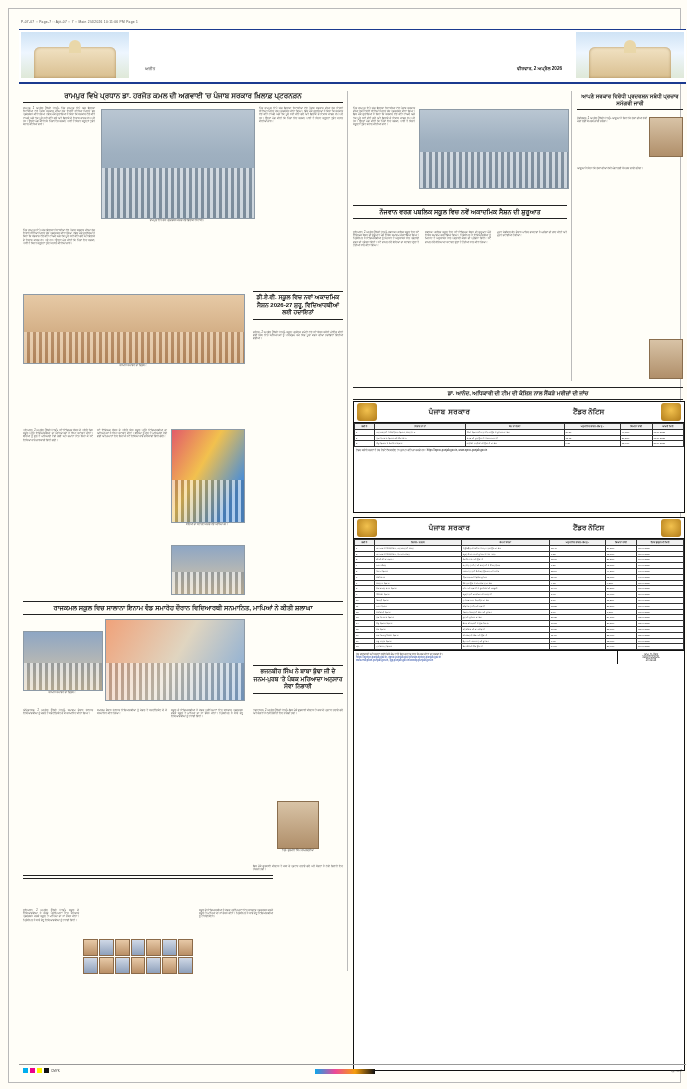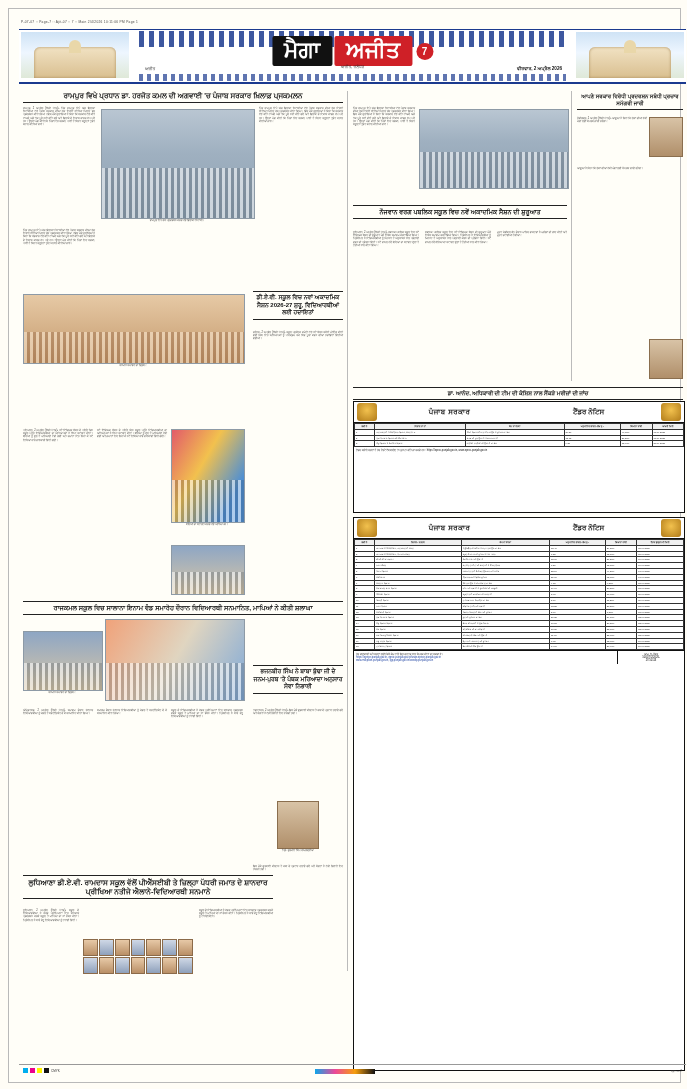--- a/index.html
+++ b/index.html
@@ -79,36 +79,26 @@
 
     <div class="slug">P-07-07 :: Page-7 :: Ajit-07 :: 7 :: Main    2/4/2026    10:11:06  PM    Page 1</div>
 
     <div class="masthead">
       <div class="mh-left">
           <div class="bldg"></div>
         </div>
       <div class="mh-right">
           <div class="bldg"></div>
         </div>
-      <div class="mh-mid">
-        <div class="ribbon"></div>
-        <div class="ribbon2"></div>
-        <div class="title-black">
-          <span class="t-mega">ਮੈਗਾ</span>
-          <span class="t-ajit">ਅਜੀਤ</span>
-          <span class="pagecircle">7</span>
-        </div>
-        <div class="mh-sub">ਅਜੀਤ, ਜਲੰਧਰ</div>
-      </div>
       <div class="mh-edition">ਅਜੀਤ</div>
       <div class="mh-date">ਵੀਰਵਾਰ, 2 ਅਪ੍ਰੈਲ 2026</div>
     </div>
 
     <div class="col" style="left:14px;top:82px;width:320px;">
-      <div class="hl" style="font-size:7.2px;line-height:9px;">ਰਾਮਪੁਰ ਵਿਖੇ ਪ੍ਰਧਾਨ ਡਾ. ਹਰਜੋਤ ਕਮਲ ਦੀ ਅਗਵਾਈ 'ਚ ਪੰਜਾਬ ਸਰਕਾਰ ਖ਼ਿਲਾਫ਼ ਪ੍ਜਕਮਲ਼ਨ</div>
+      <div class="hl" style="font-size:7.2px;line-height:9px;">ਰਾਮਪੁਰ ਵਿਖੇ ਪ੍ਰਧਾਨ ਡਾ. ਹਰਜੋਤ ਕਮਲ ਦੀ ਅਗਵਾਈ 'ਚ ਪੰਜਾਬ ਸਰਕਾਰ ਖ਼ਿਲਾਫ਼ ਪ੍ਟਰਨਰ਼ਨ</div>
       <div class="rule" style="margin-top:2px;"></div>
     </div>
 
     <div class="col micro" style="left:14px;top:98px;width:72px;height:160px;">
       <span>ਰਾਮਪੁਰ, 2 ਅਪ੍ਰੈਲ (ਨਿੱਜੀ ਪੱਤਰ)-</span>
       <span>ਪਿੰਡ ਰਾਮਪੁਰ ਵਿਖੇ ਅੱਜ ਇਲਾਕਾ ਨਿਵਾਸੀਆਂ ਵੱਲੋਂ ਪੰਜਾਬ ਸਰਕਾਰ ਦੀਆਂ ਲੋਕ ਵਿਰੋਧੀ ਨੀਤੀਆਂ ਖ਼ਿਲਾਫ਼ ਰੋਸ ਪ੍ਰਦਰਸ਼ਨ ਕੀਤਾ ਗਿਆ। ਇਸ ਮੌਕੇ ਬੁਲਾਰਿਆਂ ਨੇ ਕਿਹਾ ਕਿ ਸਰਕਾਰ ਵੱਲੋਂ ਕੀਤੇ ਵਾਅਦੇ ਅਜੇ ਤੱਕ ਪੂਰੇ ਨਹੀਂ ਕੀਤੇ ਗਏ ਅਤੇ ਇਲਾਕੇ ਦੇ ਵਿਕਾਸ ਕਾਰਜ ਠੱਪ ਪਏ ਹਨ। ਉਨ੍ਹਾਂ ਮੰਗ ਕੀਤੀ ਕਿ ਪਿੰਡਾਂ ਵਿਚ ਸੜਕਾਂ, ਪਾਣੀ ਤੇ ਸਿਹਤ ਸਹੂਲਤਾਂ ਤੁਰੰਤ ਬਹਾਲ ਕੀਤੀਆਂ ਜਾਣ।</span>
     </div>
 
     <div class="photo crowd" style="left:92px;top:100px;width:152px;height:108px;position:absolute;"></div>
     <div class="col cap" style="left:92px;top:210px;width:152px;">ਰਾਮਪੁਰ ਵਿਖੇ ਰੋਸ ਪ੍ਰਦਰਸ਼ਨ ਕਰਦੇ ਹੋਏ ਇਲਾਕਾ ਨਿਵਾਸੀ।</div>
@@ -150,21 +140,20 @@
     </div>
     <div class="col micro" style="left:88px;top:700px;width:70px;height:160px;">
       <span>ਸਮਾਗਮ ਦੌਰਾਨ ਹੋਣਹਾਰ ਵਿਦਿਆਰਥੀਆਂ ਨੂੰ ਮੈਡਲ ਤੇ ਸਰਟੀਫ਼ਿਕੇਟ ਦੇ ਕੇ ਸਨਮਾਨਿਤ ਕੀਤਾ ਗਿਆ।</span>
     </div>
     <div class="col micro" style="left:162px;top:700px;width:72px;height:160px;">
       <span>ਸਕੂਲ ਦੇ ਵਿਦਿਆਰਥੀਆਂ ਨੇ ਬੋਰਡ ਪ੍ਰੀਖਿਆਵਾਂ ਵਿਚ ਸ਼ਾਨਦਾਰ ਪ੍ਰਦਰਸ਼ਨ ਕਰਕੇ ਸਕੂਲ ਤੇ ਮਾਪਿਆਂ ਦਾ ਨਾਂ ਰੌਸ਼ਨ ਕੀਤਾ। ਪ੍ਰਿੰਸੀਪਲ ਨੇ ਸਾਰੇ ਜੇਤੂ ਵਿਦਿਆਰਥੀਆਂ ਨੂੰ ਵਧਾਈ ਦਿੱਤੀ।</span>
     </div>
 
     <div class="col" style="left:14px;top:866px;width:250px;">
       <div class="rule" style="margin-bottom:2px;"></div>
-      <div class="hl" style="font-size:7.4px;line-height:9.2px;">ਲੁਧਿਆਣਾ ਡੀ.ਏ.ਵੀ. ਰਾਮਦਾਸ ਸਕੂਲ ਵੱਲੋਂ ਪੀਐੱਸਈਬੀ ਤੇ ਜ਼ਿਲ੍ਹਾ ਪੱਧਰੀ ਜਮਾਤ ਦੇ ਸ਼ਾਨਦਾਰ ਪ੍ਰੀਖਿਆ ਨਤੀਜੇ ਐਲਾਨੇ-ਵਿਦਿਆਰਥੀ ਸਨਮਾਨੇ</div>
       <div class="rule" style="margin-top:2px;"></div>
     </div>
     <div class="col micro" style="left:14px;top:900px;width:56px;height:150px;">
       <span>ਲੁਧਿਆਣਾ, 2 ਅਪ੍ਰੈਲ (ਨਿੱਜੀ ਪੱਤਰ)-</span>
       <span>ਸਕੂਲ ਦੇ ਵਿਦਿਆਰਥੀਆਂ ਨੇ ਬੋਰਡ ਪ੍ਰੀਖਿਆਵਾਂ ਵਿਚ ਸ਼ਾਨਦਾਰ ਪ੍ਰਦਰਸ਼ਨ ਕਰਕੇ ਸਕੂਲ ਤੇ ਮਾਪਿਆਂ ਦਾ ਨਾਂ ਰੌਸ਼ਨ ਕੀਤਾ। ਪ੍ਰਿੰਸੀਪਲ ਨੇ ਸਾਰੇ ਜੇਤੂ ਵਿਦਿਆਰਥੀਆਂ ਨੂੰ ਵਧਾਈ ਦਿੱਤੀ।</span>
     </div>
     <div class="grid-faces" style="position:absolute;left:74px;top:930px;width:110px;">
       <div class="face"></div>
       <div class="face b"></div>
       <div class="face"></div>

